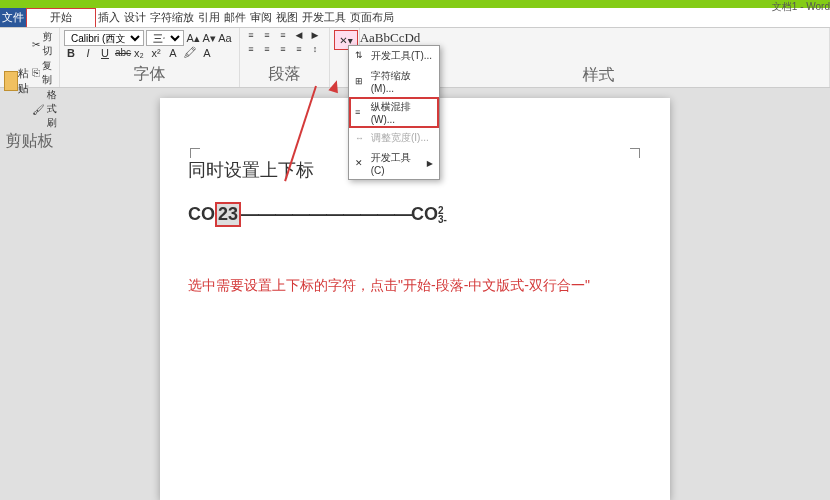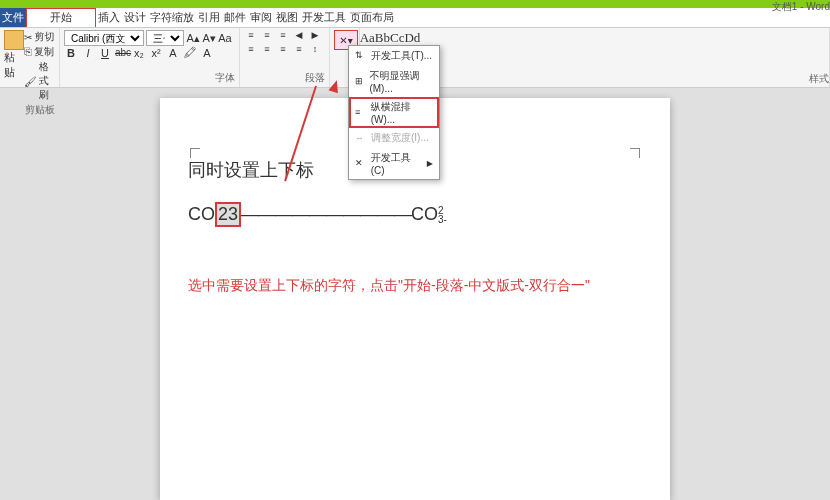--- a/index.html
+++ b/index.html
@@ -4,24 +4,24 @@
 <style>
 * { margin: 0; padding: 0; box-sizing: border-box; font-family: "Microsoft YaHei", sans-serif; }
 body { background: #fff; font-size: 11px; color: #333; width: 830px; height: 500px; overflow: hidden; position: relative; }
 .titlebar { background: #84cc16; height: 8px; text-align: right; font-size: 10px; color: #555; }
 .tabs { display: flex; height: 20px; border-bottom: 1px solid #ccc; }
 .tab { padding: 2px 2px; font-size: 11px; color: #333; cursor: pointer; }
 .tab.file { background: #2b579a; color: #fff; }
 .tab.active { background: #fff; border: 1px solid #d43a3a; border-bottom: none; padding: 1px 23px; text-align: right; }
 .ribbon { display: flex; height: 60px; border-bottom: 1px solid #ccc; background: #f5f5f5; }
 .group { border-right: 1px solid #ddd; padding: 2px 4px; display: flex; flex-direction: column; justify-content: space-between; position: relative; }
-.group-label { text-align: right; font-size: 10px; color: #666; margin-top: auto; }
+.group-label { text-align: center; font-size: 16px; color: #666; margin-top: auto; }
 .clipboard { width: 60px; }
 .clip-row { display: flex; align-items: center; gap: 2px; font-size: 10px; margin-bottom: 1px; }
-.paste-main { display: flex; flex-direction: column; align-items: center; width: 28px; }
+.paste-main { display: flex; flex-direction: row; align-items: center; width: 28px; }
 .paste-icon { width: 20px; height: 20px; background: #f0c060; border: 1px solid #c09030; }
 .font-group { width: 180px; }
 .font-row1 { display: flex; gap: 2px; align-items: center; }
 .font-select { font-size: 10px; border: 1px solid #aaa; height: 16px; padding: 0 2px; background: #fff; }
 .font-row2 { display: flex; gap: 3px; align-items: center; font-size: 11px; }
 .fbtn { width: 14px; text-align: center; cursor: pointer; }
 .para-group { width: 90px; }
 .para-row { display: flex; gap: 2px; }
 .pbtn { width: 14px; height: 14px; font-size: 9px; text-align: center; cursor: pointer; }
 .asian-group { width: 30px; position: relative; }
@@ -36,21 +36,21 @@
 .dd-item { padding: 3px 6px; font-size: 10px; display: flex; align-items: center; gap: 4px; cursor: pointer; }
 .dd-item.highlighted { border: 2px solid #d43a3a; padding: 1px 4px; }
 .dd-item.disabled { color: #aaa; }
 .dd-icon { width: 12px; height: 12px; display: inline-block; font-size: 9px; }
 .dd-arrow { margin-left: auto; font-size: 8px; }
 .doc-area { background: #e0e0e0; height: 412px; display: flex; justify-content: center; padding-top: 10px; }
 .page { background: #fff; width: 510px; height: 402px; box-shadow: 0 2px 8px rgba(0,0,0,0.3); padding: 60px 28px; position: relative; font-family: "SimSun", serif; }
 .page .corner-tl { position: absolute; top: 50px; left: 30px; width: 10px; height: 10px; border-left: 1px solid #888; border-top: 1px solid #888; }
 .page .corner-tr { position: absolute; top: 50px; right: 30px; width: 10px; height: 10px; border-right: 1px solid #888; border-top: 1px solid #888; }
 .page h { font-size: 18px; display: block; margin-bottom: 20px; }
-.formula-line { font-size: 18px; display: flex; align-items: center; }
+.formula-line { font-size: 18px; display: flex; align-items: center; font-weight: bold; }
 .selbox { border: 2px solid #d43a3a; padding: 0 1px; background: #ddd; }
 .dashes { letter-spacing: -1px; }
 .instruction { color: #d43a3a; font-size: 14px; margin-top: 50px; }
 .arrow-line { position: absolute; left: 315px; top: 86px; width: 2px; height: 100px; background: #d43a3a; transform: rotate(18deg); transform-origin: top; z-index: 5; }
 .arrow-head { position: absolute; left: 330px; top: 80px; width: 0; height: 0; border-left: 5px solid transparent; border-right: 5px solid transparent; border-bottom: 12px solid #d43a3a; transform: rotate(18deg); z-index: 6; }
 </style>
 </head>
 <body>
 
 <div class="titlebar">文档1 - Word</div>
@@ -179,21 +179,21 @@
   </div>
 </div>
 
 <div class="dropdown">
   <div class="dd-item">
       <span class="dd-icon">⇅</span>
       <span>开发工具(T)...</span>
     </div>
   <div class="dd-item">
       <span class="dd-icon">⊞</span>
-      <span>不明显强调(M)...</span>
+      <span>字符缩放(M)...</span>
     </div>
   <div class="dd-item highlighted">
       <span class="dd-icon">≡</span>
       <span>纵横混排(W)...</span>
     </div>
   <div class="dd-item disabled">
       <span class="dd-icon">↔</span>
       <span>调整宽度(I)...</span>
     </div>
   <div class="dd-item">

